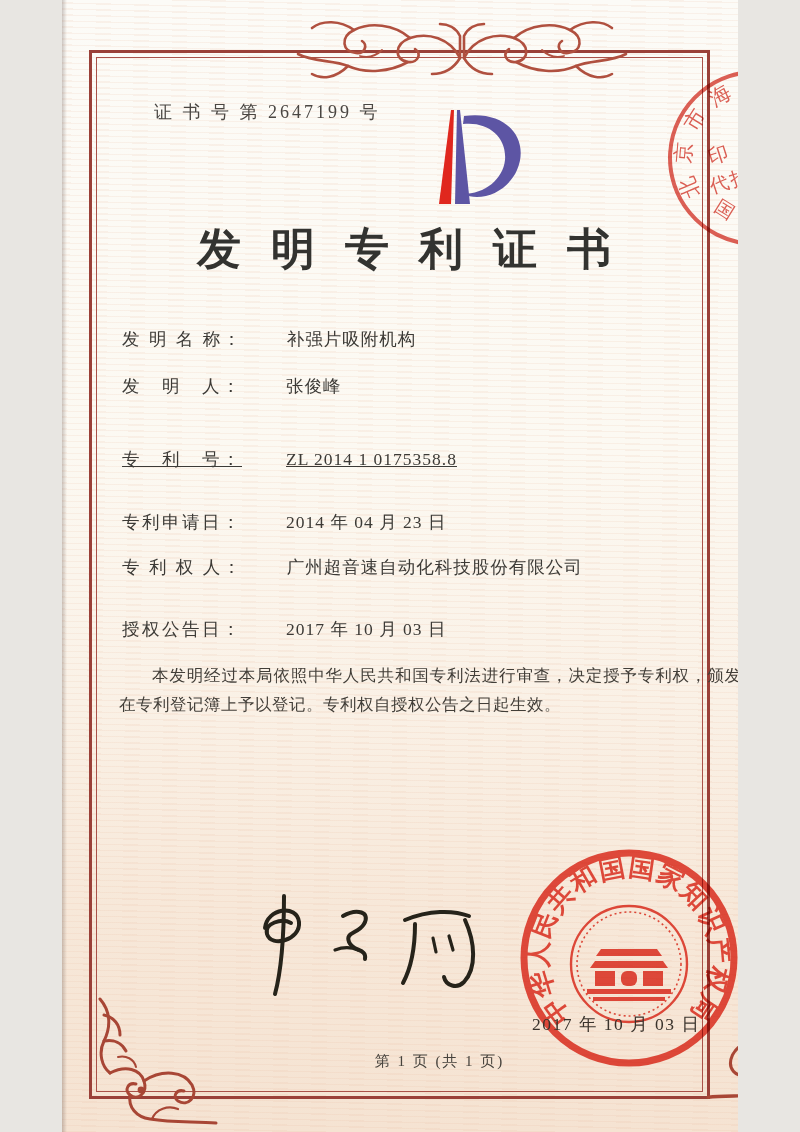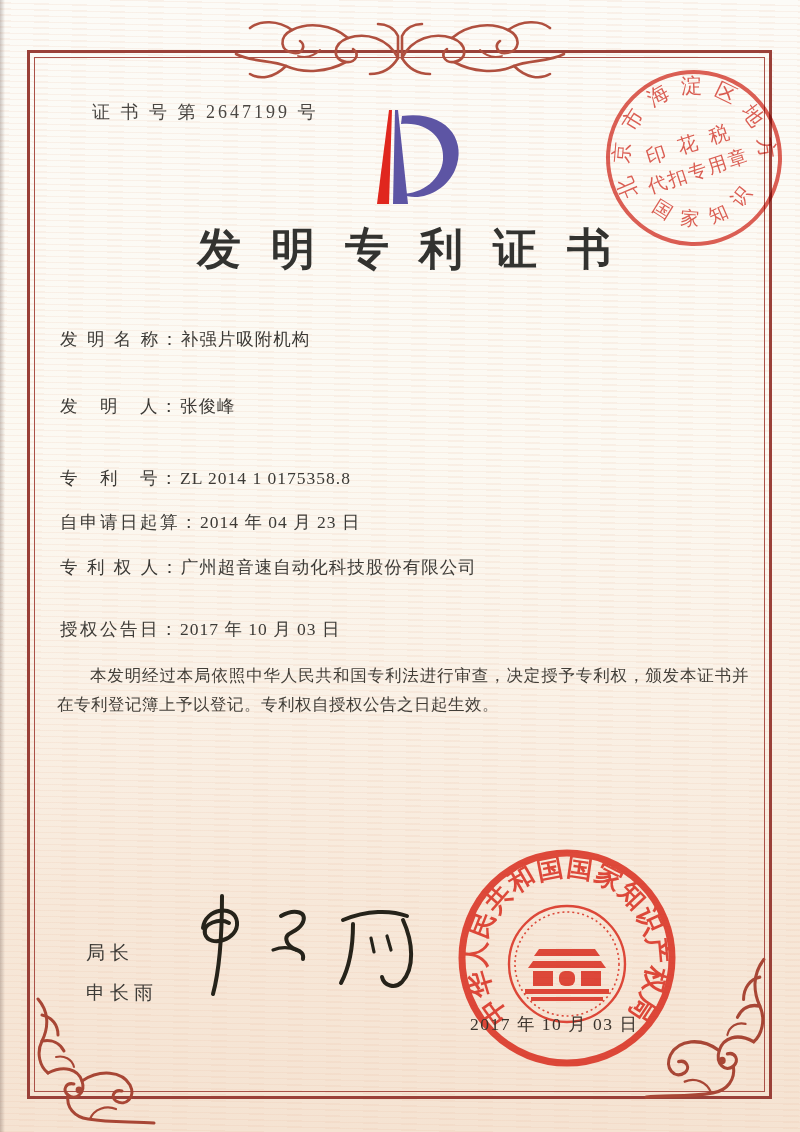--- a/index.html
+++ b/index.html
@@ -1,39 +1,39 @@
 <!DOCTYPE html>
 <html><head>
 <meta charset="utf-8">
 <style>
   html,body{margin:0;padding:0;background:#e8e6e2;}
   .page{
-    position:relative;width:800px;height:1132px;margin:0 auto;overflow:hidden;
+    position:relative;width:676px;height:1132px;margin:0 auto;overflow:hidden;
     font-family:"Liberation Serif","DejaVu Serif",serif;color:#3c3a36;
     background:
       repeating-linear-gradient(1.5deg, rgba(233,185,158,0.16) 0 1.4px, rgba(255,255,255,0) 1.4px 6px),
       linear-gradient(180deg,#fcfbf7 0%,#fcf9f2 40%,#faf1e6 62%,#f7e8d9 80%,#f5e3d2 100%);
   }
   .page::after{
     content:"";position:absolute;left:0;top:0;bottom:0;width:5px;
     background:linear-gradient(90deg,rgba(60,40,35,.25),rgba(60,40,35,0));pointer-events:none;
   }
   .frame-outer{position:absolute;left:27px;top:50px;right:28px;bottom:33px;border:3px solid #9a4038;}
   .frame-inner{position:absolute;left:4px;top:4px;right:4px;bottom:4px;border:1px solid #aa5148;}
   .ornament{position:absolute;pointer-events:none;}
   .cert-no{position:absolute;left:92px;top:100px;font-size:18px;letter-spacing:3px;color:#4a4642;}
   .logo{position:absolute;left:306px;top:98px;width:204px;height:116px;}
   .tax-stamp{position:absolute;left:598px;top:62px;width:192px;height:192px;transform:rotate(-18deg);opacity:.85;mix-blend-mode:multiply;}
   .title-wrap{position:absolute;left:0;right:0;top:220px;text-align:center;margin-left:8px;}
   .title{font-size:44px;font-weight:600;color:#333330;letter-spacing:30px;margin-right:-30px;}
   .fields{position:absolute;left:60px;top:327px;width:690px;}
   .field-row{position:absolute;left:0;white-space:nowrap;font-size:17.5px;}
   .field-row .lbl{letter-spacing:2.5px;color:#3c3a36;}
-  .field-row .val{letter-spacing:1px;color:#3c3a36;}
-  .r0{top:0;} .r1{top:67px;} .r2{top:139px;} .r3{top:183px;} .r4{top:228px;} .r5{top:290px;}
+  .field-row .val{letter-spacing:1px;color:#3c3a36;margin-left:44px;}
+  .r0{top:0;} .r1{top:47px;} .r2{top:120px;text-decoration:underline;} .r3{top:183px;} .r4{top:228px;} .r5{top:290px;}
   .paras{position:absolute;left:57px;top:661px;width:692px;}
   .paras p{margin:0;text-indent:2em;font-size:16.5px;line-height:29px;letter-spacing:.5px;color:#423e38;text-align:justify;}
   .issuer{position:absolute;left:86px;top:933px;font-size:19px;letter-spacing:5px;color:#3c3a36;line-height:40px;}
   .signature{position:absolute;left:175px;top:888px;width:270px;height:120px;}
   .big-seal{position:absolute;left:452px;top:843px;width:230px;height:230px;mix-blend-mode:multiply;opacity:.9;}
   .seal-date{position:absolute;left:470px;top:1012px;font-size:17.5px;letter-spacing:1.5px;color:#3a332c;z-index:6;}
   .footer{position:absolute;left:280px;top:1052px;width:195px;text-align:center;font-size:15px;letter-spacing:2px;color:#46423c;}
   svg text{font-family:"Liberation Serif","DejaVu Serif",serif;}
 </style>
 </head>
@@ -120,38 +120,34 @@
     <div class="field-row r0">
       <span class="lbl">发 明 名 称：</span><span class="val">补强片吸附机构</span>
     </div>
     <div class="field-row r1">
       <span class="lbl">发　明　人：</span><span class="val">张俊峰</span>
     </div>
     <div class="field-row r2">
       <span class="lbl">专　利　号：</span><span class="val">ZL 2014 1 0175358.8</span>
     </div>
     <div class="field-row r3">
-      <span class="lbl">自申请日起算：</span><span class="val">2014 年 04 月 23 日</span>
+      <span class="lbl">专利申请日：</span><span class="val">2014 年 04 月 23 日</span>
     </div>
     <div class="field-row r4">
       <span class="lbl">专 利 权 人：</span><span class="val">广州超音速自动化科技股份有限公司</span>
     </div>
     <div class="field-row r5">
       <span class="lbl">授权公告日：</span><span class="val">2017 年 10 月 03 日</span>
     </div>
   </div>
 
   <div class="paras">
     <p>本发明经过本局依照中华人民共和国专利法进行审查，决定授予专利权，颁发本证书并在专利登记簿上予以登记。专利权自授权公告之日起生效。</p>
   </div>
 
-  <div class="issuer">
-    <div>局长</div>
-    <div>申长雨</div>
-  </div>
 
   <svg class="signature" viewBox="0 0 270 120">
     <g stroke="#26231a" stroke-width="4" fill="none" stroke-linecap="round" stroke-linejoin="round">
       <path d="M28,40 C30,20 60,16 62,34 C64,52 34,60 30,46 C27,35 45,30 54,35"></path>
       <path d="M47,8 C47,40 45,80 38,106"></path>
       <path d="M106,28 C120,20 134,24 127,36 C121,46 108,44 112,54 C116,64 130,60 128,71"></path>
       <path d="M98,62 C106,59 114,59 121,62" stroke-width="3.2"></path>
       <path d="M168,32 C192,22 216,22 232,28"></path>
       <path d="M178,36 C178,58 174,80 166,95"></path>
       <path d="M228,32 C238,54 240,80 227,94 C220,101 209,98 207,89"></path>
@@ -183,14 +179,15 @@
         <rect x="14" y="13" width="20" height="15"></rect>
         <rect x="-8" y="13" width="16" height="15" rx="6"></rect>
         <rect x="-42" y="31" width="84" height="5"></rect>
         <rect x="-36" y="39" width="72" height="4"></rect>
       </g>
     </g>
   </svg>
 
   <div class="seal-date">2017 年 10 月 03 日</div>
 
+  <div class="footer">第 1 页 (共 1 页)</div>
 
 </div>
 
 </body></html>

